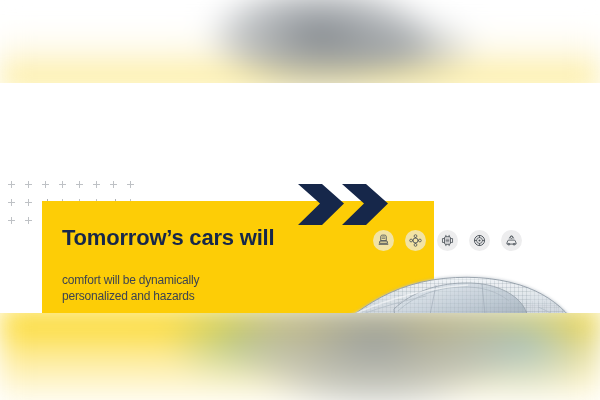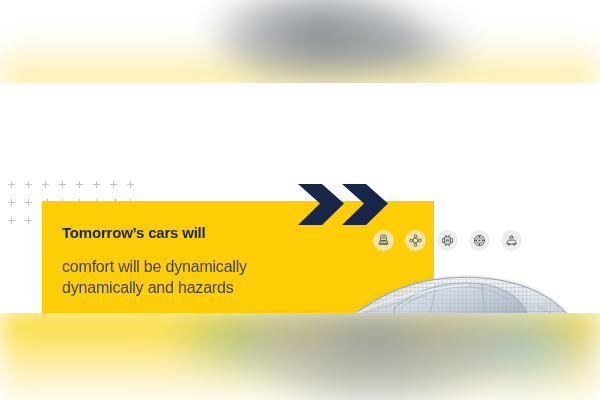--- a/index.html
+++ b/index.html
@@ -72,27 +72,27 @@
     position:absolute; left:296px; top:99px; width:92px; height:45px;
   }
   #chevrons svg { display:block; }
 
   
   #text-block {
     position:absolute; left:62px; top:140px; width:310px;
     color:#1c2c4c;
   }
   #headline {
-    font-size:15px; font-weight:bold; line-height:1.32;
+    font-size:22px; font-weight:bold; line-height:1.32;
     letter-spacing:-.2px; color:#16274a;
     text-rendering:optimizeLegibility;
   }
   #subline {
-    margin-top:13px;
-    font-size:16px; font-weight:400; line-height:1.35;
+    margin-top:20px;
+    font-size:12px; font-weight:400; line-height:1.35;
     letter-spacing:-.2px; color:#3d4450;
   }
   #subline div { white-space:nowrap; }
 
   
   #icon-row {
     position:absolute; left:373px; top:147px;
     display:flex; gap:11px; align-items:center;
   }
   .icon-badge {
@@ -308,21 +308,21 @@
         <path d="M46 2 L70 2 L92 21.5 L70 43 L46 43 L68 21.5 Z" fill="#16274a"></path>
       </svg>
     </div>
 
     <div id="text-block">
       <div id="headline">
         <div>Tomorrow’s cars will</div>
       </div>
       <div id="subline">
         <div>comfort will be dynamically</div>
-        <div>dynamically and hazards</div>
+        <div>personalized and hazards</div>
 
       </div>
     </div>
 
     <div id="icon-row">
 
       <div class="icon-badge on-yellow">
         <svg width="13" height="13" viewBox="0 0 16 16" aria-hidden="true">
           <path d="M4.6 3.2 C4.6 2.1 5.4 1.4 6.6 1.4 L9.4 1.4 C10.6 1.4 11.4 2.1 11.4 3.2 L11.4 8.2 L4.6 8.2 Z" fill="none" stroke="#4a5158" stroke-width="1.1" stroke-linejoin="round"></path>
           <path d="M3.6 8.6 L12.4 8.6 L13 11.4 L3 11.4 Z" fill="none" stroke="#4a5158" stroke-width="1.1" stroke-linejoin="round"></path>

